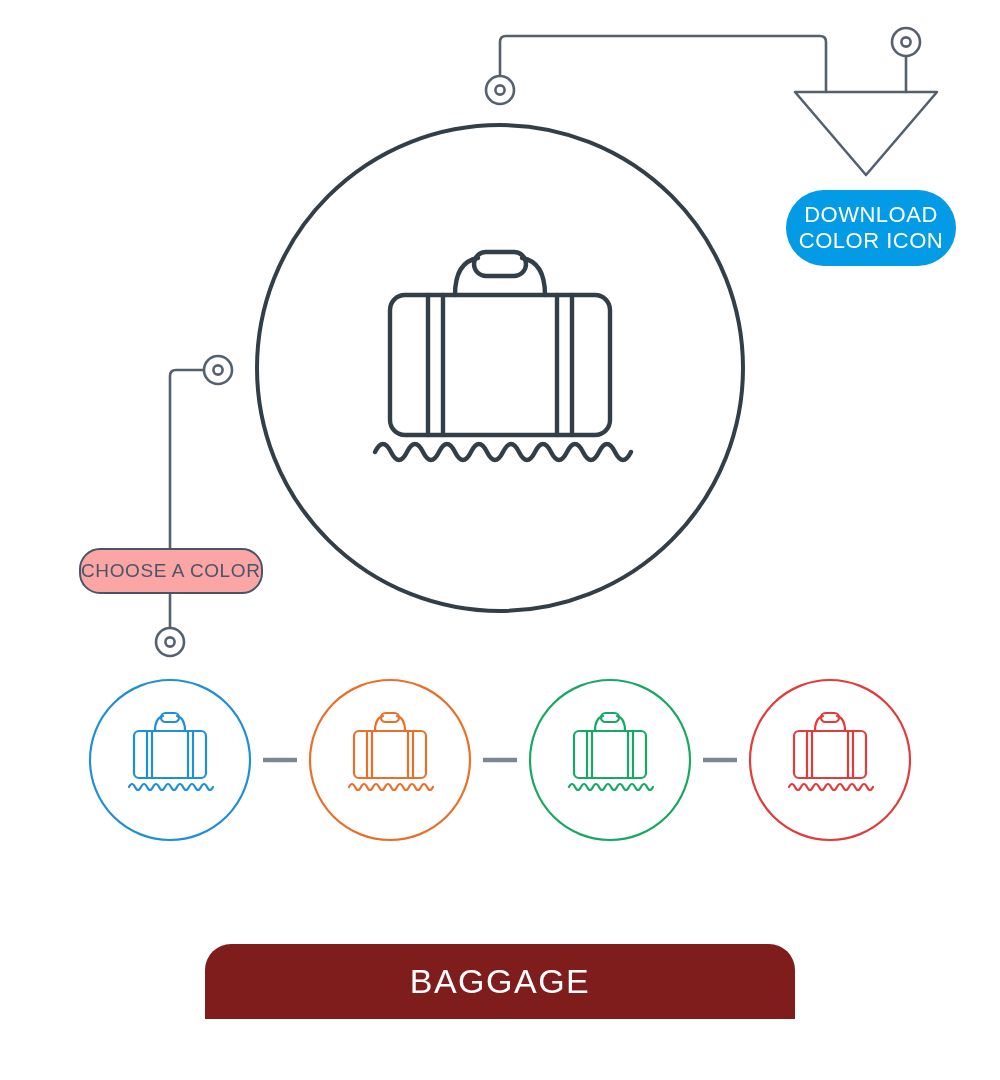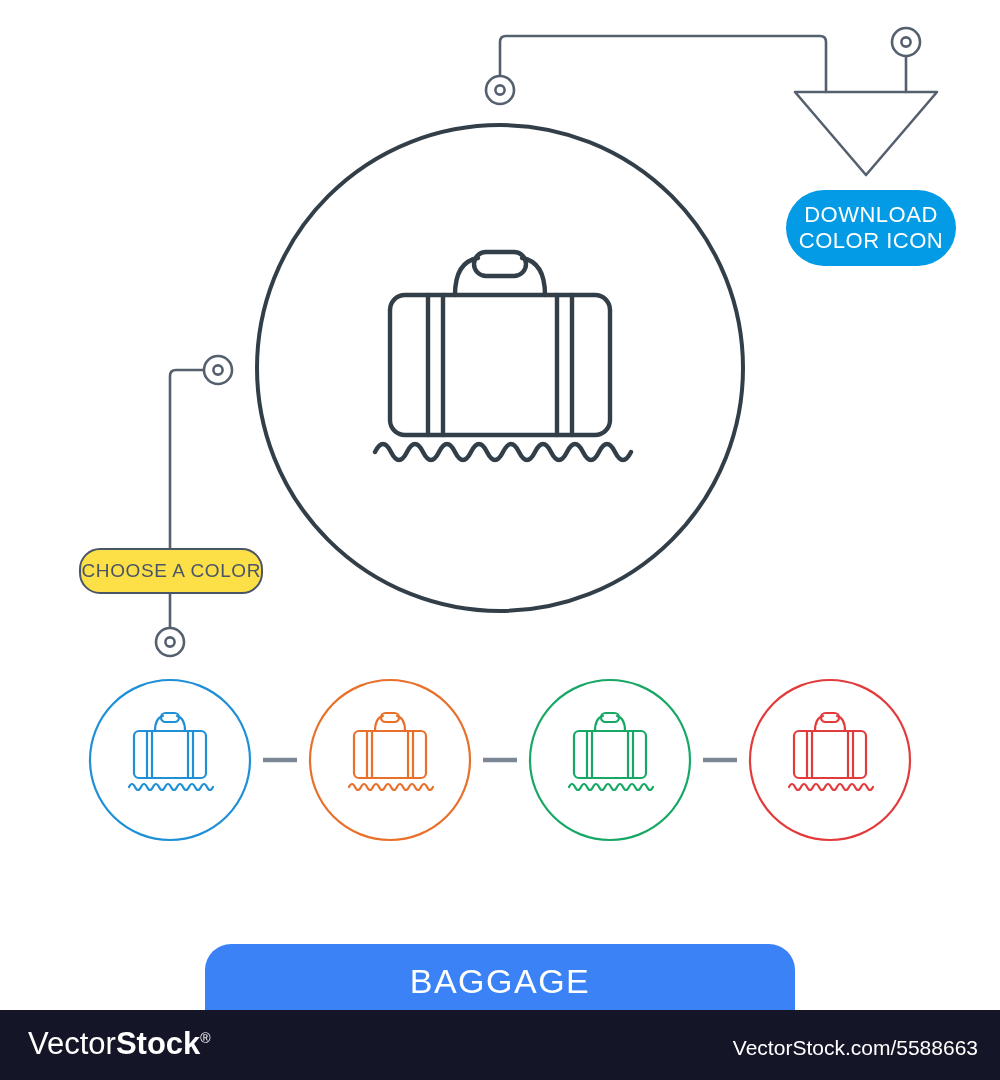--- a/index.html
+++ b/index.html
@@ -57,42 +57,42 @@
 
   
   .color-pill {
     position: absolute;
     left: 79px;
     top: 548px;
     width: 180px;
     height: 42px;
     border: 2px solid #4a5568;
     border-radius: 21px;
-    background: #fde047;
+    background: #fca5a5;
     display: flex;
     align-items: center;
-    justify-content: flex-end;
+    justify-content: flex-start;
     cursor: pointer;
   }
   .color-pill span {
     font-size: 19px;
     color: #4a5568;
     letter-spacing: 0.6px;
     font-weight: 300;
     white-space: nowrap;
   }
 
   
   .title-banner {
     position: absolute;
     left: 205px;
     top: 944px;
     width: 590px;
     height: 75px;
-    background: #3b82f6;
+    background: #7f1d1d;
     border-top-left-radius: 26px;
     border-top-right-radius: 26px;
     display: flex;
     align-items: center;
     justify-content: center;
   }
   .title-banner span {
     font-size: 34px;
     color: #ffffff;
     letter-spacing: 1.5px;
@@ -272,18 +272,14 @@
   </div>
 
   <div class="color-pill">
     <span>CHOOSE A COLOR</span>
   </div>
 
   <div class="title-banner">
     <span>BAGGAGE</span>
   </div>
 
-  <div class="footer">
-    <div class="footer-logo"><span>Vector</span><span class="bold">Stock</span><span class="reg">®</span></div>
-    <div class="footer-url">VectorStock.com/5588663</div>
-  </div>
 
 </div>
 
 </body></html>

